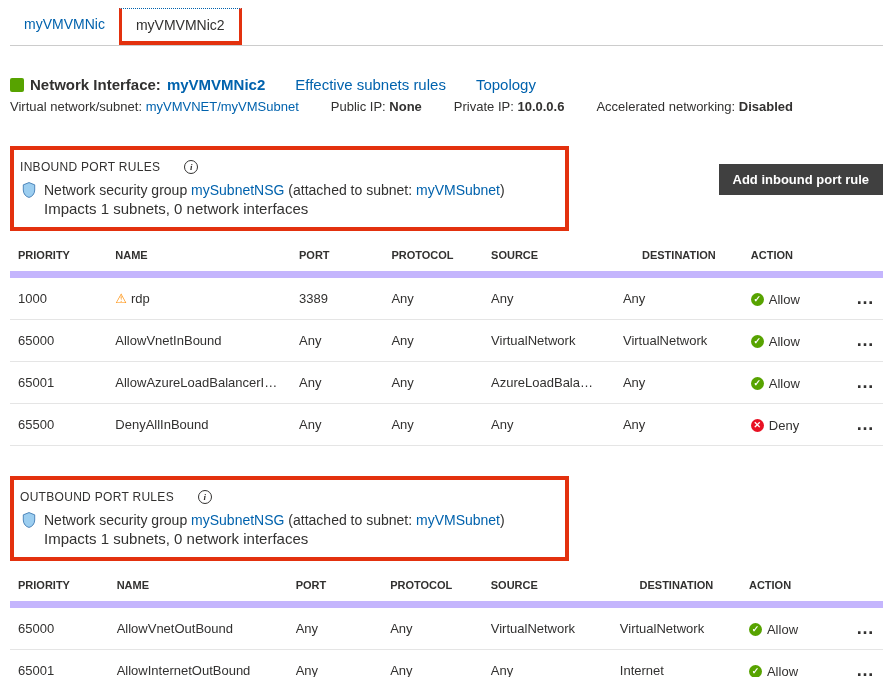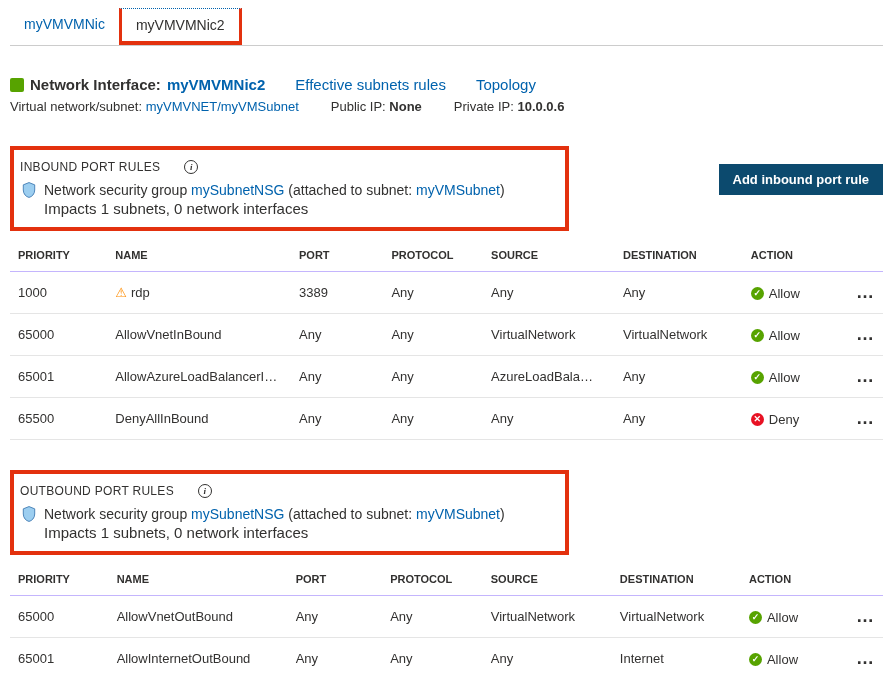--- a/index.html
+++ b/index.html
@@ -105,21 +105,21 @@
   .shield-icon {
     width: 14px; height: 16px; flex: none;
   }
   .impacts {
     font-size: 15px;
     color: #323130;
     margin-left: 24px;
     margin-top: 2px;
   }
   .add-btn {
-    background: #0c4a6e;
+    background: #404040;
     color: #ffffff;
     border: none;
     padding: 8px 14px;
     font-size: 13px;
     font-weight: 600;
     cursor: pointer;
     margin-top: 18px;
     white-space: nowrap;
   }
 
@@ -129,36 +129,36 @@
     border-collapse: collapse;
     font-size: 13px;
     margin-bottom: 30px;
   }
   thead th {
     text-align: left;
     font-size: 11px;
     font-weight: 600;
     color: #323130;
     padding: 10px 8px;
-    border-bottom: 1px solid #c4b5fd;
+    border-bottom: 7px solid #c4b5fd;
   }
   tbody td {
     padding: 10px 8px;
     border-bottom: 1px solid #e5e5e5;
     white-space: nowrap;
     overflow: hidden;
     text-overflow: ellipsis;
     max-width: 160px;
   }
   .col-priority { width: 90px; }
   .col-name { width: 170px; }
   .col-port { width: 90px; }
   .col-protocol { width: 90px; }
   .col-source { width: 120px; }
-  .col-dest { width: 120px; }
+  .col-dest { width: 120px; text-align: center; }
   .col-action { width: 80px; }
   .col-more { width: 40px; text-align: right; }
 
   .warn-icon { color: #ff8c00; margin-right: 4px; font-size: 13px; }
   .status { display: inline-flex; align-items: center; gap: 5px; }
   .status-dot {
     width: 13px; height: 13px; border-radius: 50%;
     display: inline-flex; align-items: center; justify-content: center;
     color: #fff; font-size: 9px; font-weight: bold; line-height: 1;
   }
@@ -195,20 +195,24 @@
       <span>Virtual network/subnet:</span>
       <span class="link">myVMVNET/myVMSubnet</span>
     </span>
     <span class="kv">
       <span>Public IP:</span>
       <span class="bold">None</span>
     </span>
     <span class="kv">
       <span>Private IP:</span>
       <span class="bold">10.0.0.6</span>
+    </span>
+    <span class="kv">
+      <span>Accelerated networking:</span>
+      <span class="bold">Disabled</span>
     </span>
   </div>
 
   <div class="section-row">
     <div class="section-box">
       <div class="section-title">
         <span>INBOUND PORT RULES</span>
         <span class="info-icon">i</span>
       </div>
       <div class="nsg-line">

